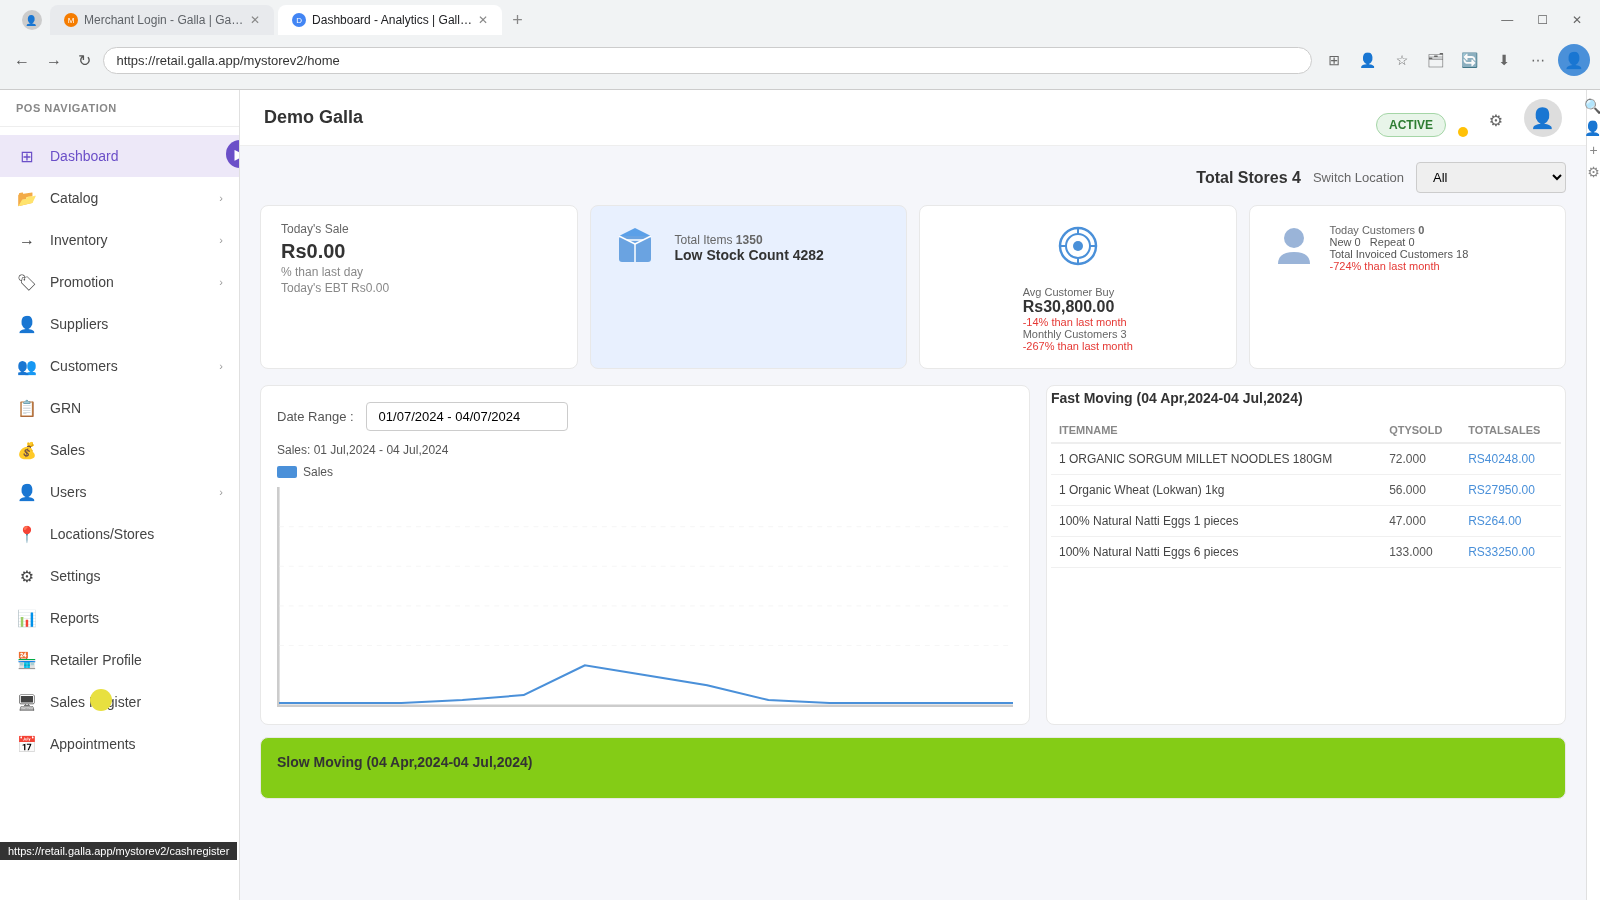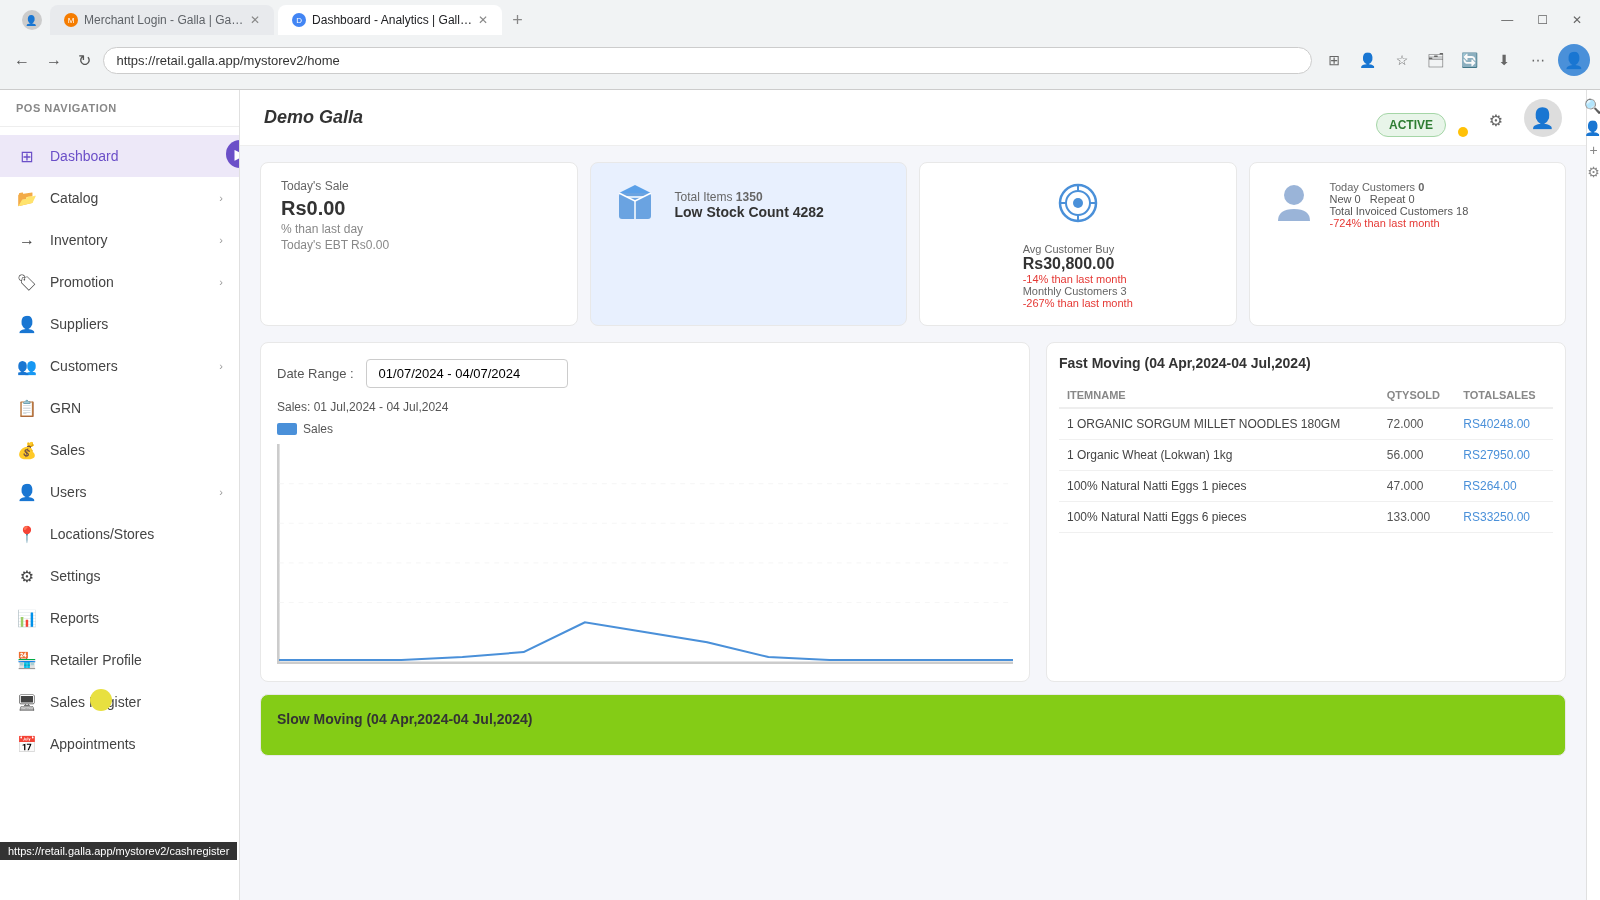--- a/index.html
+++ b/index.html
@@ -35,21 +35,21 @@
     .nav-item .nav-icon { width: 22px; height: 22px; display: flex; align-items: center; justify-content: center; font-size: 16px; flex-shrink: 0; }
     .nav-item .nav-label { flex: 1; }
     .nav-item .nav-arrow { font-size: 11px; color: #999; }
     .sidebar-toggle { position: absolute; top: 50px; right: -15px; width: 28px; height: 28px; background: #6b4fc8; border-radius: 50%; display: flex; align-items: center; justify-content: center; cursor: pointer; z-index: 10; }
 
     
     .main-content { flex: 1; display: flex; flex-direction: column; overflow: hidden; }
 
     
     .topbar { background: white; padding: 10px 24px; display: flex; align-items: center; justify-content: space-between; border-bottom: 1px solid #eee; height: 56px; }
-    .topbar-left { display: flex; align-items: center; gap: 12px; font-style: italic; }
+    .topbar-left { display: flex; align-items: center; gap: 12px; }
     .store-name { font-size: 18px; font-weight: 600; color: #333; }
     .status-badge { background: #e8f5e9; color: #2e7d32; padding: 4px 12px; border-radius: 20px; font-size: 12px; font-weight: 600; border: 1px solid #a5d6a7; }
     .topbar-right { display: flex; align-items: flex-end; gap: 12px; }
     .topbar-icon { width: 32px; height: 32px; display: flex; align-items: center; justify-content: center; cursor: pointer; color: #666; font-size: 16px; }
     .user-avatar { width: 38px; height: 38px; border-radius: 50%; background: #ddd; overflow: hidden; display: flex; align-items: center; justify-content: center; cursor: pointer; font-size: 20px; }
     .notification-dot { width: 10px; height: 10px; background: #ffc107; border-radius: 50%; }
 
     
     .dashboard { flex: 1; overflow-y: auto; padding: 16px 20px; }
 
@@ -73,21 +73,21 @@
     .date-range-row { display: flex; align-items: center; gap: 12px; margin-bottom: 12px; }
     .date-label { font-size: 13px; color: #555; font-weight: 500; }
     .date-input { padding: 6px 12px; border: 1px solid #ccc; border-radius: 4px; font-size: 13px; min-width: 200px; }
     .chart-subtitle { font-size: 12px; color: #555; margin-bottom: 8px; font-weight: 500; }
     .chart-legend { display: flex; align-items: center; gap: 6px; margin-bottom: 8px; }
     .legend-color { width: 20px; height: 12px; background: #4a90d9; border-radius: 2px; }
     .legend-label { font-size: 12px; color: #555; }
     .chart-area { height: 220px; border-left: 2px solid #ccc; border-bottom: 2px solid #ccc; position: relative; }
 
     
-    .table-section { background: white; border-radius: 8px; padding: 12px; border: 1px solid #e8e8e8; width: 520px; }
+    .table-section { background: white; border-radius: 8px; padding: 4px; border: 1px solid #e8e8e8; width: 520px; }
     .table-title { font-size: 14px; font-weight: 600; color: #333; margin-bottom: 12px; }
     .data-table { width: 100%; border-collapse: collapse; }
     .data-table th { font-size: 11px; color: #888; font-weight: 600; text-align: left; padding: 6px 8px; border-bottom: 2px solid #eee; text-transform: uppercase; }
     .data-table td { font-size: 12px; color: #444; padding: 8px 8px; border-bottom: 1px solid #f0f0f0; }
     .data-table td.price { color: #4a90d9; font-weight: 500; }
     .data-table td.qty { color: #555; }
 
     
     .slow-section { background: #84cc16; border-radius: 8px; padding: 16px; border: 1px solid #e8e8e8; margin-top: 16px; }
 
@@ -236,20 +236,30 @@
       <div class="topbar-right">
         <span class="status-badge">ACTIVE</span>
         <div class="notification-dot"></div>
         <div class="topbar-icon">⚙</div>
         <div class="user-avatar">👤</div>
       </div>
     </div>
 
     <div class="dashboard">
 
+      <div style="display:flex;align-items:center;justify-content:space-between;margin-bottom:12px;">
+        <div></div>
+        <div class="switch-location">
+          <span class="stores-banner-title">Total Stores 4</span>
+          <span class="switch-label">Switch Location</span>
+          <select class="location-select">
+            <option>All</option>
+          </select>
+        </div>
+      </div>
 
       <div class="stats-row">
 
         <div class="stats-card">
           <div class="stats-card-title">Today's Sale</div>
           <div class="stats-card-value">Rs0.00</div>
           <div class="stats-card-sub">% than last day</div>
           <div class="stats-card-sub">Today's EBT Rs0.00</div>
         </div>
 

